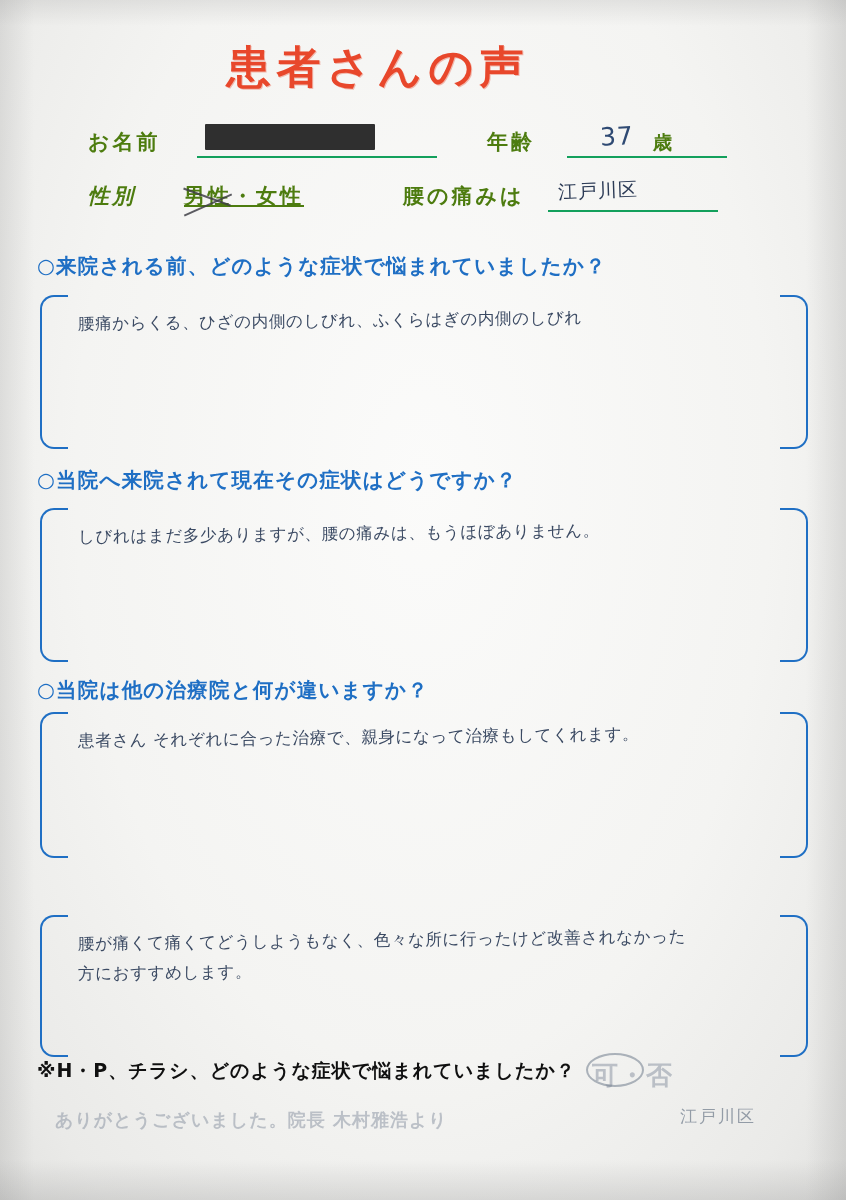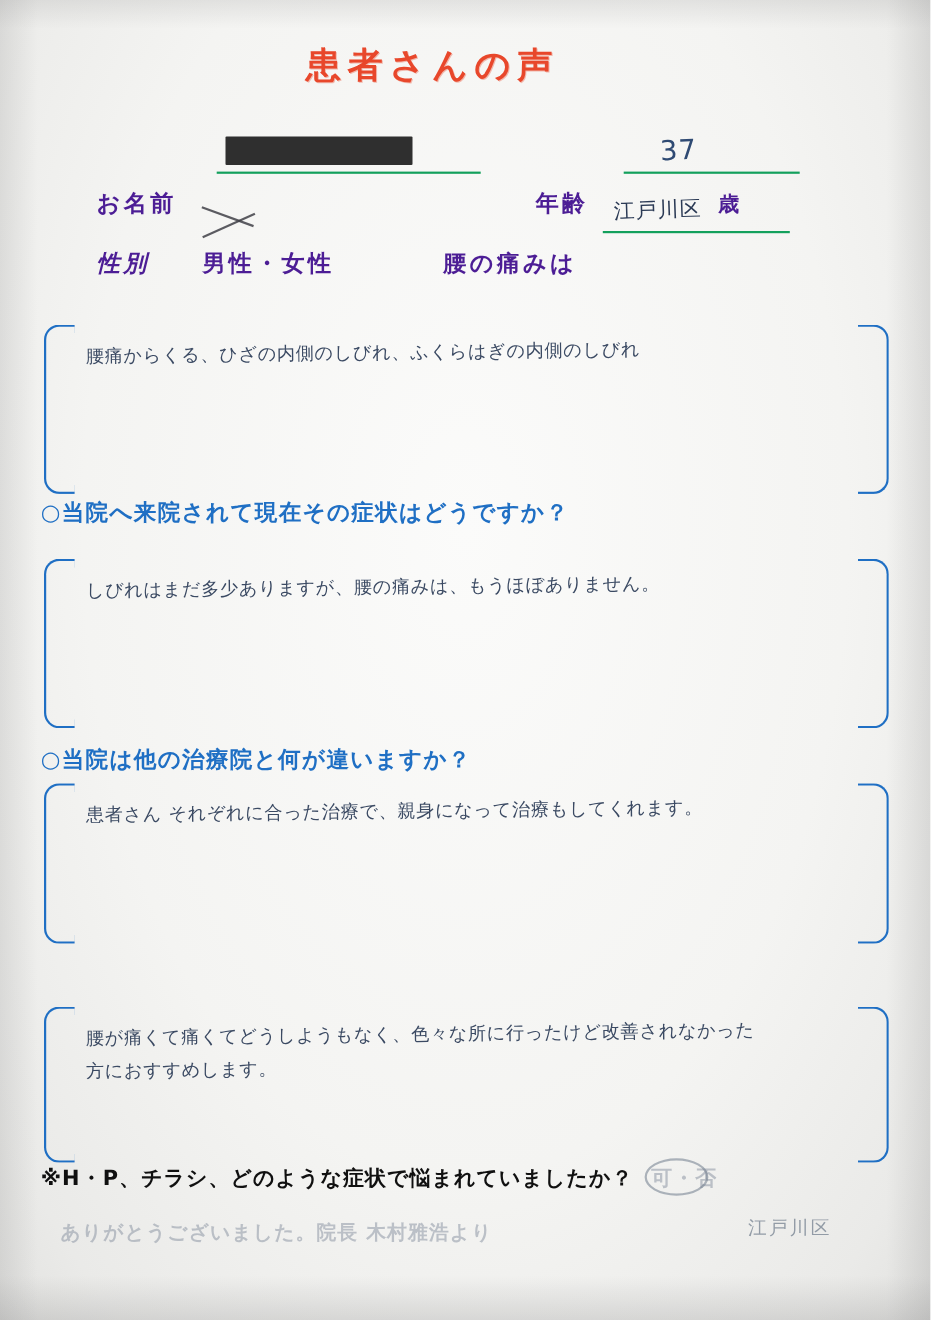--- a/index.html
+++ b/index.html
@@ -39,36 +39,35 @@
   }
   #edge-shade-bottom {
     position: absolute; left: 0; bottom: 0; width: 846px; height: 40px;
     background: linear-gradient(to top, rgba(140,140,140,0.25), rgba(150,150,150,0));
   }
 
   .abs { position: absolute; }
 
   
   #title {
-    left: 16px; top: 38px; width: 754px;
+    left: 1px; top: 38px; width: 754px;
     text-align: center;
-    font-size: 32px;
+    font-size: 44px;
     font-weight: bold;
     letter-spacing: 6px;
     color: #e8472b;
     text-shadow: 1px 1px 0 rgba(232,71,43,0.35);
   }
 
   
   .glabel {
-    color: #4c1d95;
+    color: #4d7c0f;
     font-weight: bold;
     font-size: 21px;
     letter-spacing: 3px;
-    margin-top: 43px;
   }
   .gline {
     border-bottom: 2px solid #13a05c;
     height: 0;
   }
   .redact {
     background: #2f2f2f;
     border-radius: 1px;
   }
 
@@ -116,21 +115,21 @@
   #footer-note {
     color: #101010;
     font-weight: bold;
     font-size: 19px;
     letter-spacing: 1px;
   }
   .faded {
     color: #8f98a6;
     opacity: 0.55;
     font-weight: bold;
-    font-size: 19px;
+    font-size: 26px;
     letter-spacing: 1px;
   }
   #circle-mark {
     position: absolute;
     width: 54px; height: 30px;
     border: 2px solid #6f7b8c;
     border-radius: 50%;
     opacity: 0.55;
   }
   #clinic-name {
@@ -162,33 +161,36 @@
   <div class="abs gline" style="left:197px; top:156px; width:240px;"></div>
   <div class="abs redact" style="left:205px; top:124px; width:170px; height:26px;"></div>
   <div class="abs hand hand-pencil" style="left:212px; top:122px; font-size:15px; opacity:0.55;"></div>
 
   <div class="abs glabel" style="left:487px; top:128px;">年齢</div>
   <div class="abs gline" style="left:567px; top:156px; width:160px;"></div>
   <div class="abs hand" style="left:600px; top:122px; font-size:25px; color:#2f4a73; transform:rotate(-3deg);">37</div>
   <div class="abs glabel" style="left:653px; top:130px; font-size:19px;">歳</div>
 
   <div class="abs glabel" style="left:88px; top:182px;font-style:italic;">性別</div>
-  <div class="abs glabel" style="left:184px; top:182px;">男性・女性</div>
+  <div class="abs glabel" style="left:184px; top:182px;text-decoration:underline;">男性・女性</div>
   <div class="strike" style="left:182px; top:204px; width:52px; transform:rotate(-24deg);"></div>
   <div class="strike" style="left:182px; top:196px; width:50px; transform:rotate(20deg);"></div>
 
   <div class="abs glabel" style="left:403px; top:182px;">腰の痛みは</div>
   <div class="abs gline" style="left:548px; top:210px; width:170px;"></div>
   <div class="abs hand" style="left:558px; top:178px; font-size:19px; transform:rotate(-2deg);">江戸川区</div>
 
+  <div class="abs qtext" style="left:37px; top:252px;">
+    <span>○</span><span>来院される前、どのような症状で悩まれていましたか？</span>
+  </div>
   <div class="bracket-l" style="left:40px; top:295px; height:150px;"></div>
   <div class="bracket-r" style="left:780px; top:295px; height:150px;"></div>
   <div class="answer" style="left:78px; top:305px; width:690px;">腰痛からくる、ひざの内側のしびれ、ふくらはぎの内側のしびれ</div>
 
-  <div class="abs qtext" style="left:37px; top:452px;">
+  <div class="abs qtext" style="left:37px; top:466px;">
     <span>○</span><span>当院へ来院されて現在その症状はどうですか？</span>
   </div>
   <div class="bracket-l" style="left:40px; top:508px; height:150px;"></div>
   <div class="bracket-r" style="left:780px; top:508px; height:150px;"></div>
   <div class="answer" style="left:78px; top:518px; width:690px;">しびれはまだ多少ありますが、腰の痛みは、もうほぼありません。</div>
 
   <div class="abs qtext" style="left:37px; top:676px;">
     <span>○</span><span>当院は他の治療院と何が違いますか？</span>
   </div>
   <div class="bracket-l" style="left:40px; top:712px; height:142px;"></div>

